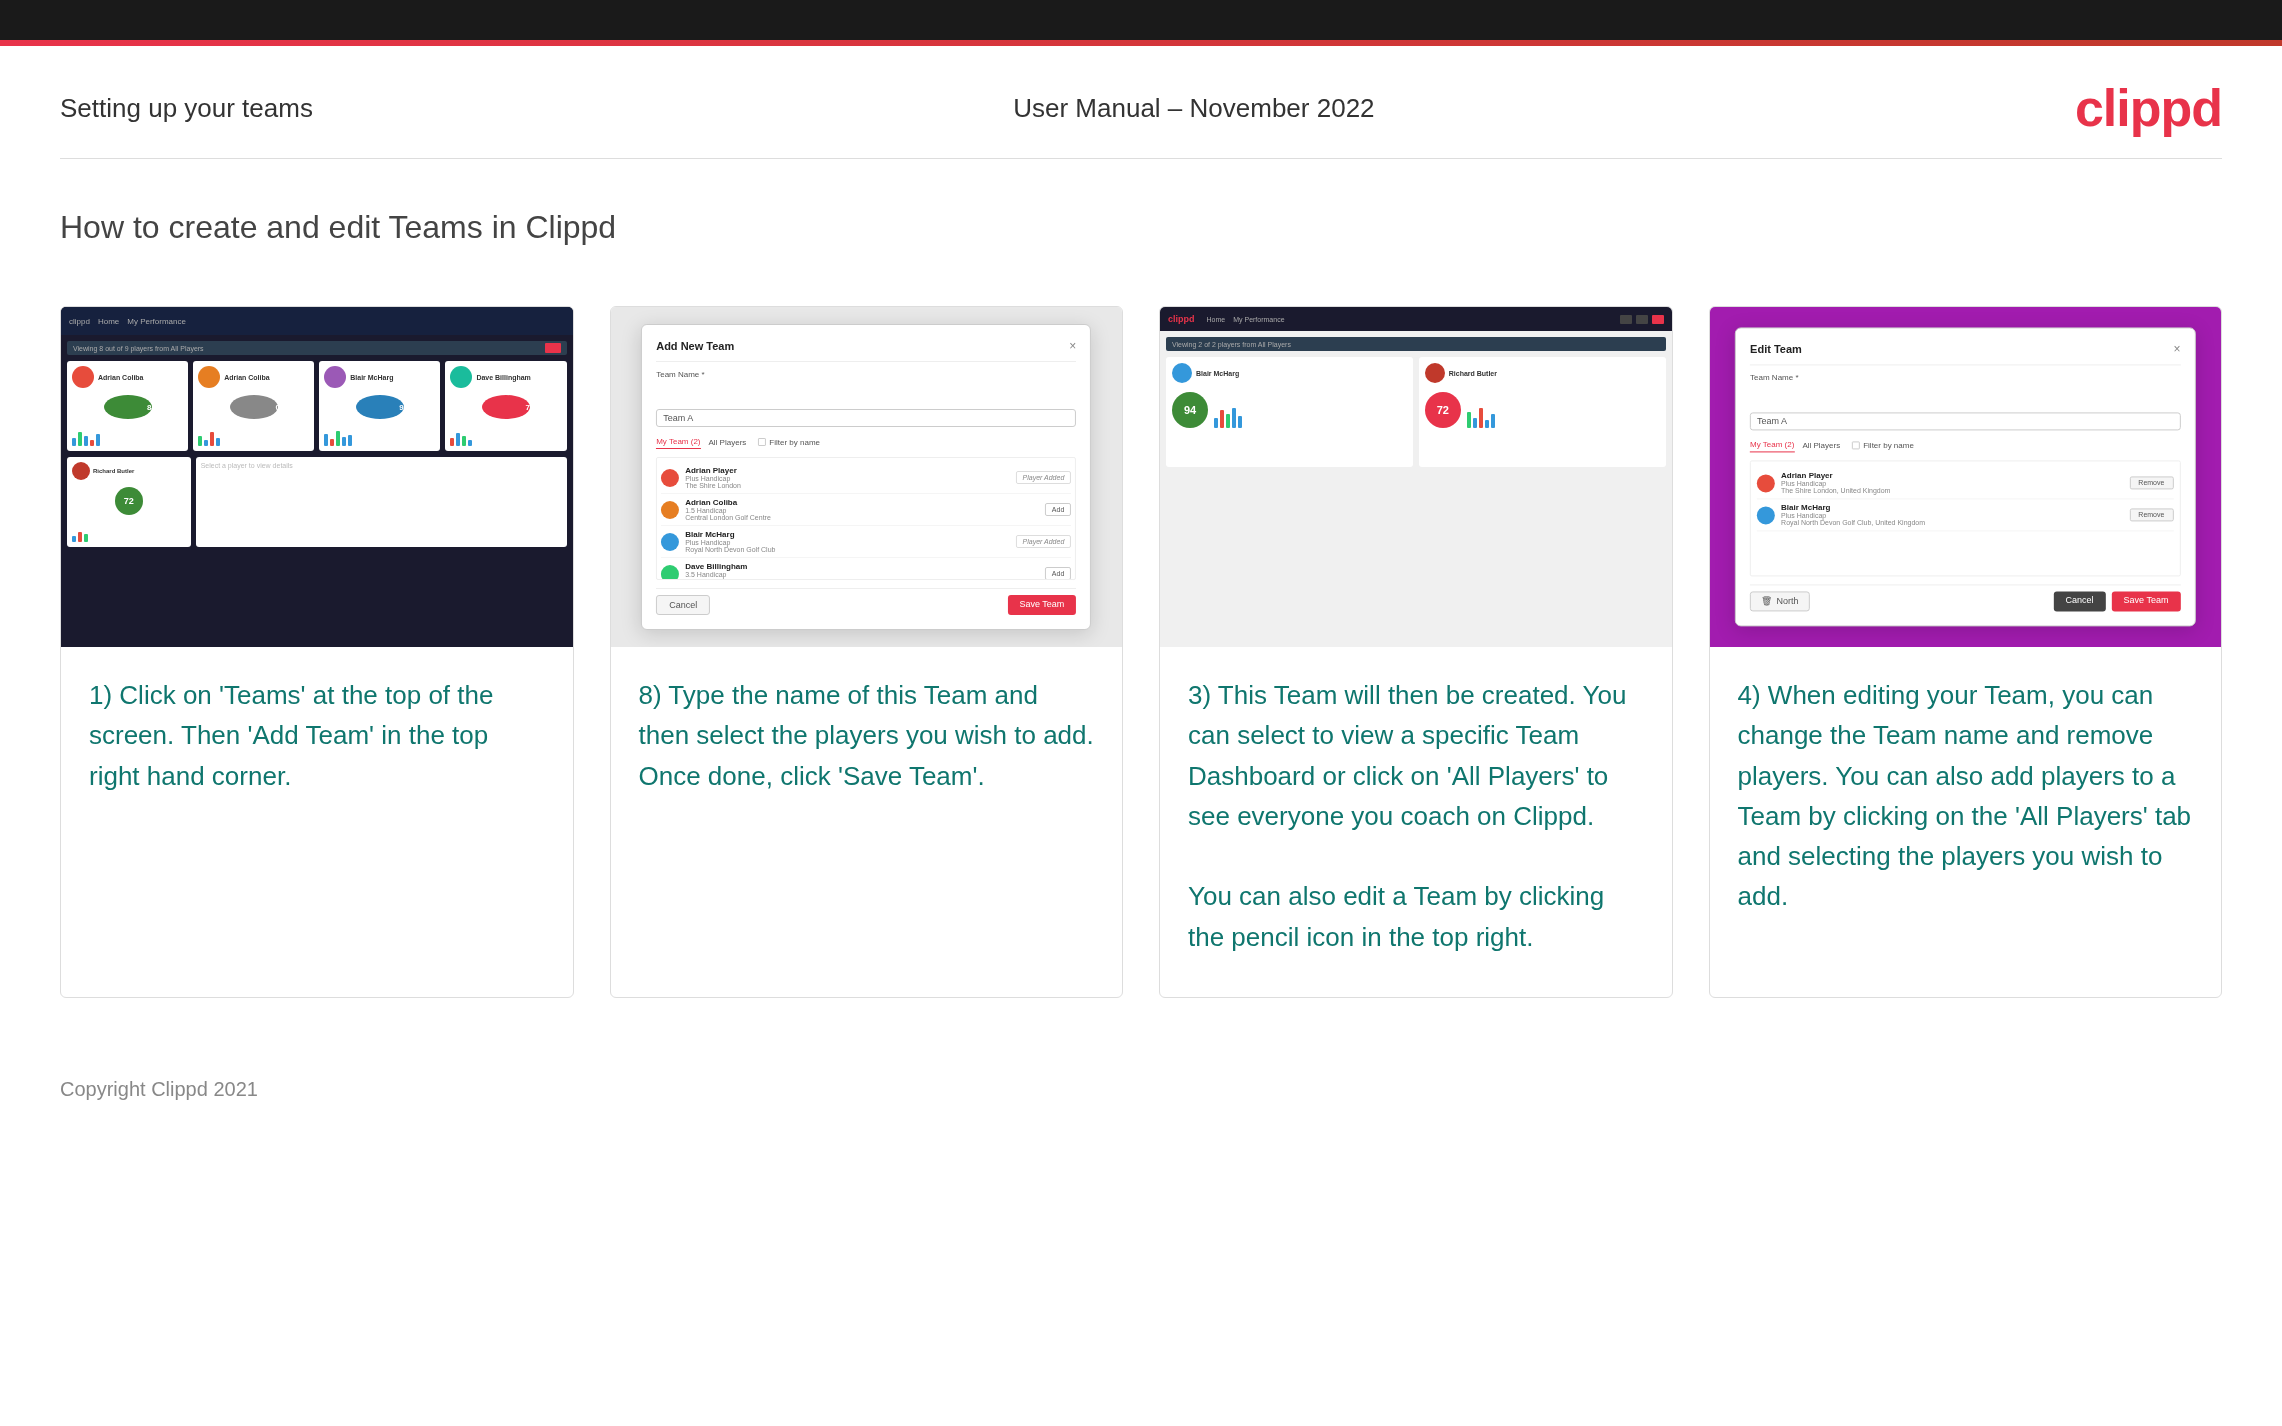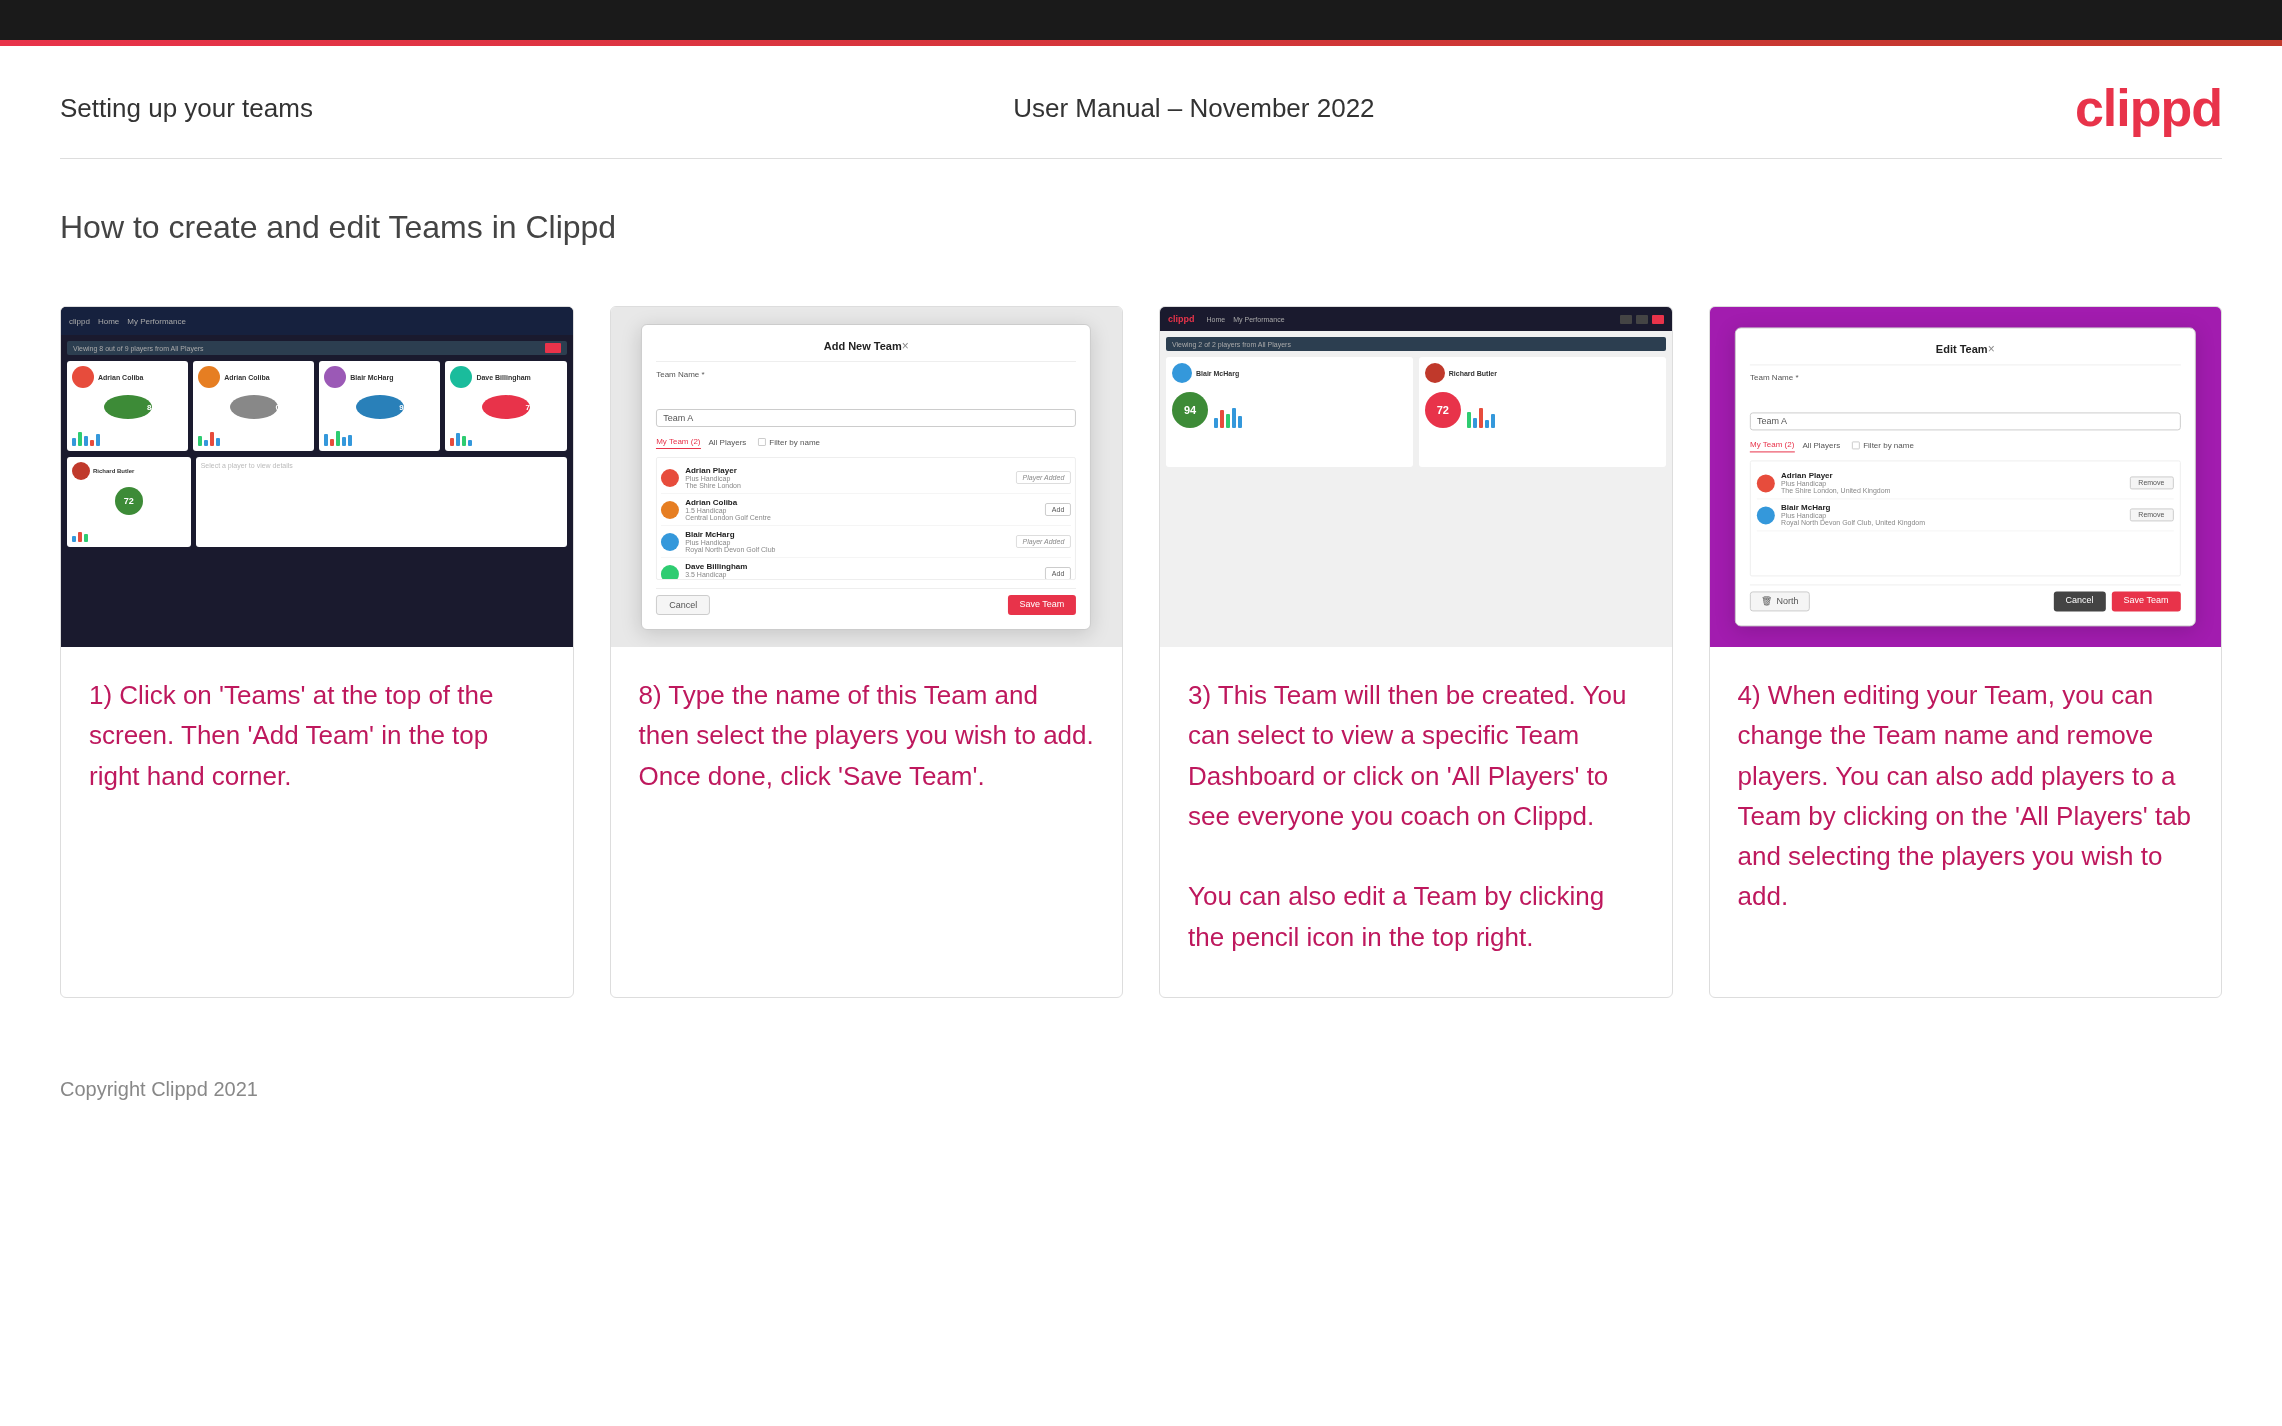--- a/index.html
+++ b/index.html
@@ -95,21 +95,21 @@
       overflow: hidden;
       display: flex;
       align-items: center;
       justify-content: center;
     }
 
     .card-text {
       padding: 28px 28px 40px 28px;
       font-size: 26px;
       line-height: 1.55;
-      color: #be185d;
+      color: #0f766e;
       flex: 1;
     }
 
     
     .mockup {
       width: 100%;
       height: 100%;
       position: relative;
     }
 
@@ -188,21 +188,21 @@
       left: 50%;
       transform: translate(-50%, -50%);
       padding: 14px;
       box-shadow: 0 4px 20px rgba(0,0,0,0.15);
       display: flex;
       flex-direction: column;
       gap: 8px;
     }
     .modal-header-mock {
       display: flex;
-      justify-content: center;
+      justify-content: space-between;
       align-items: center;
       border-bottom: 1px solid #eee;
       padding-bottom: 8px;
     }
     .modal-title-mock {
       font-size: 11px;
       font-weight: bold;
       color: #222;
     }
     .modal-close-mock {

